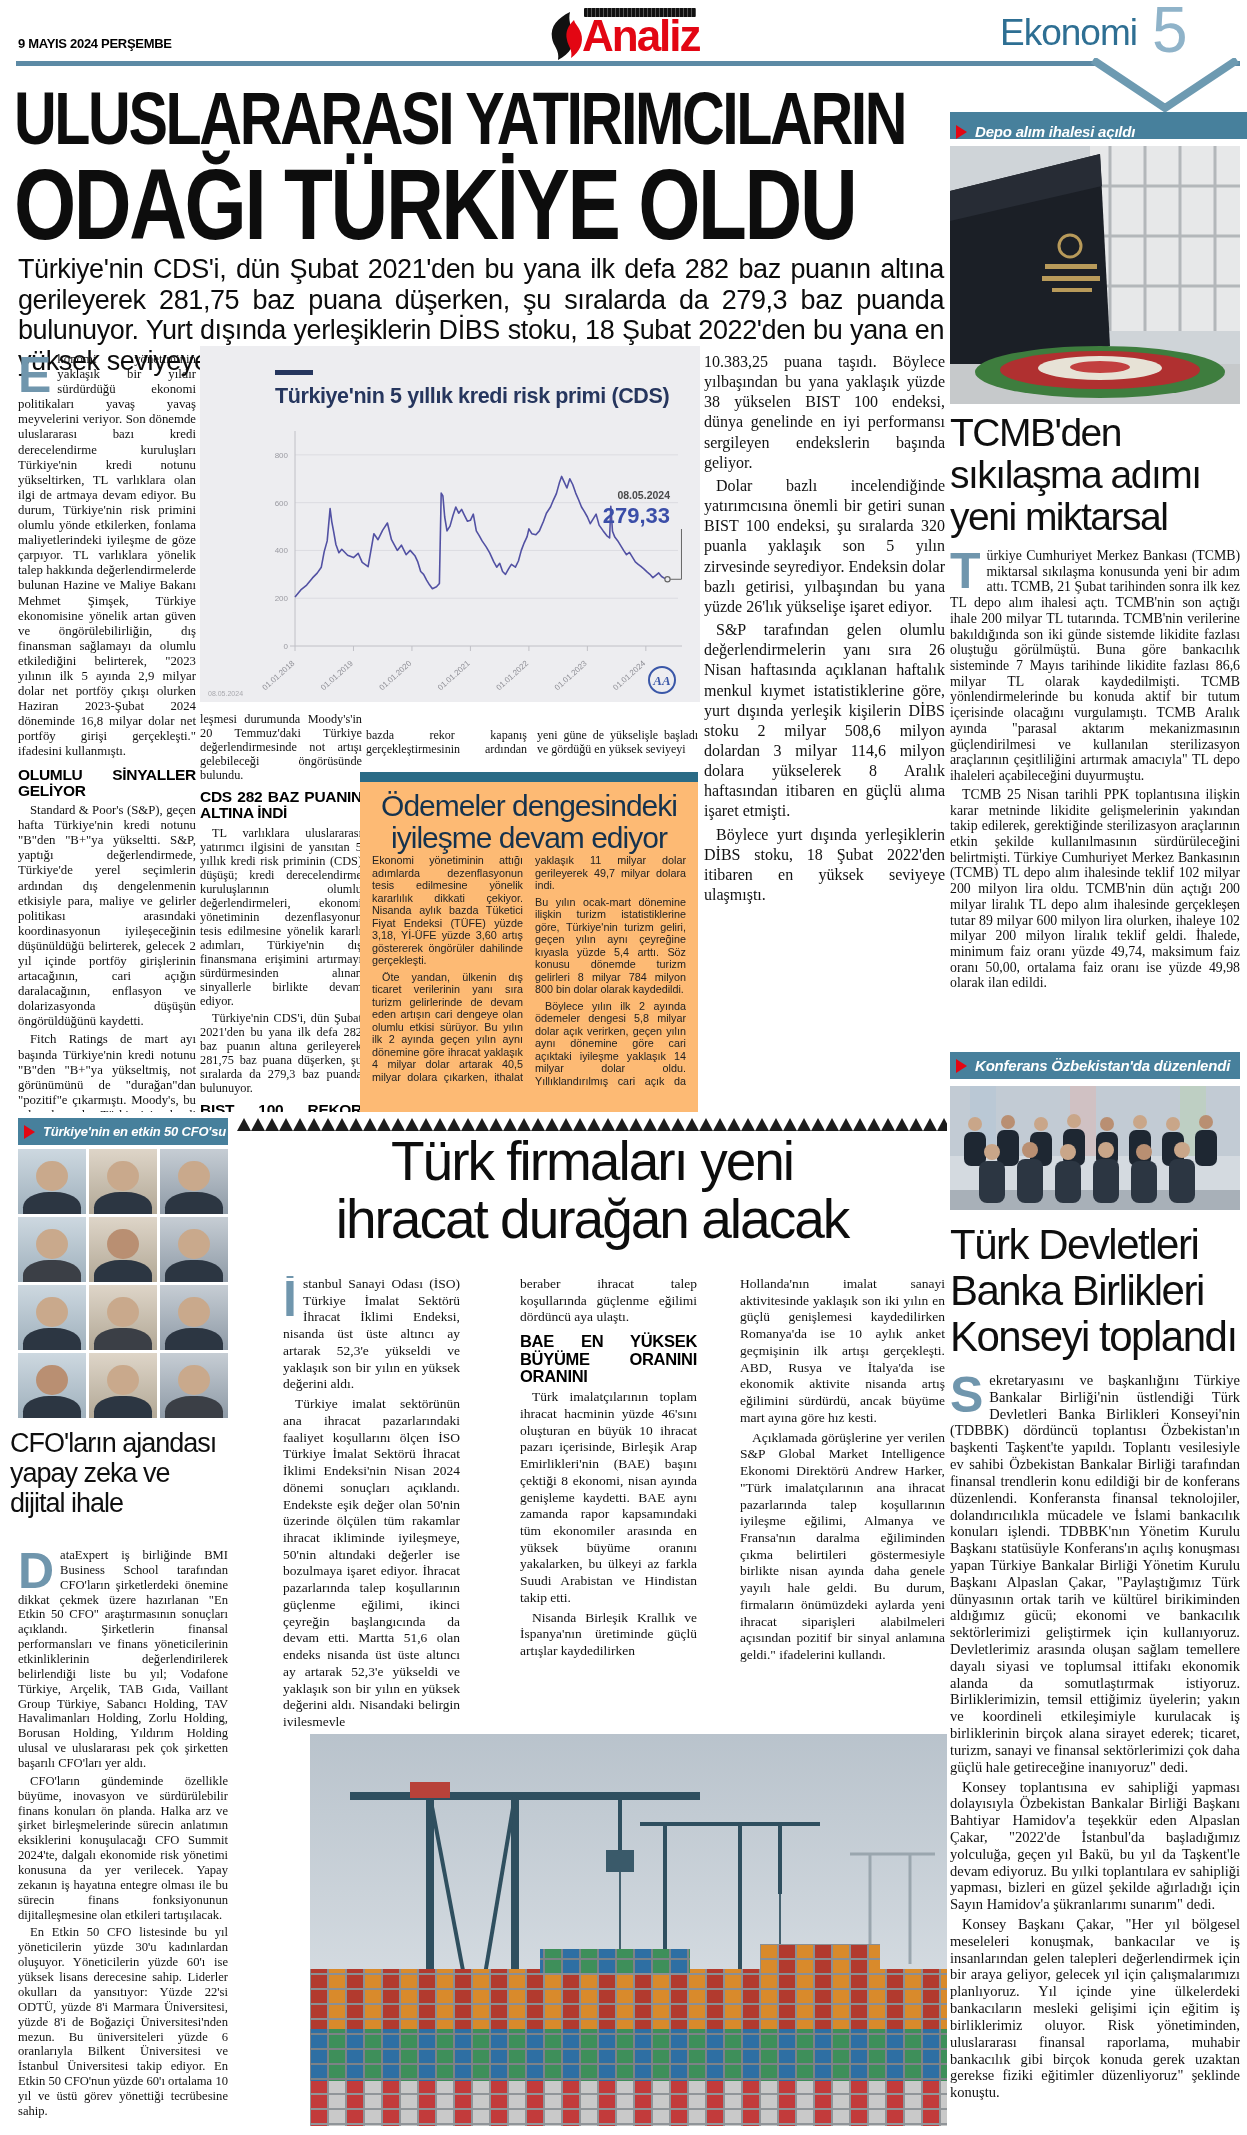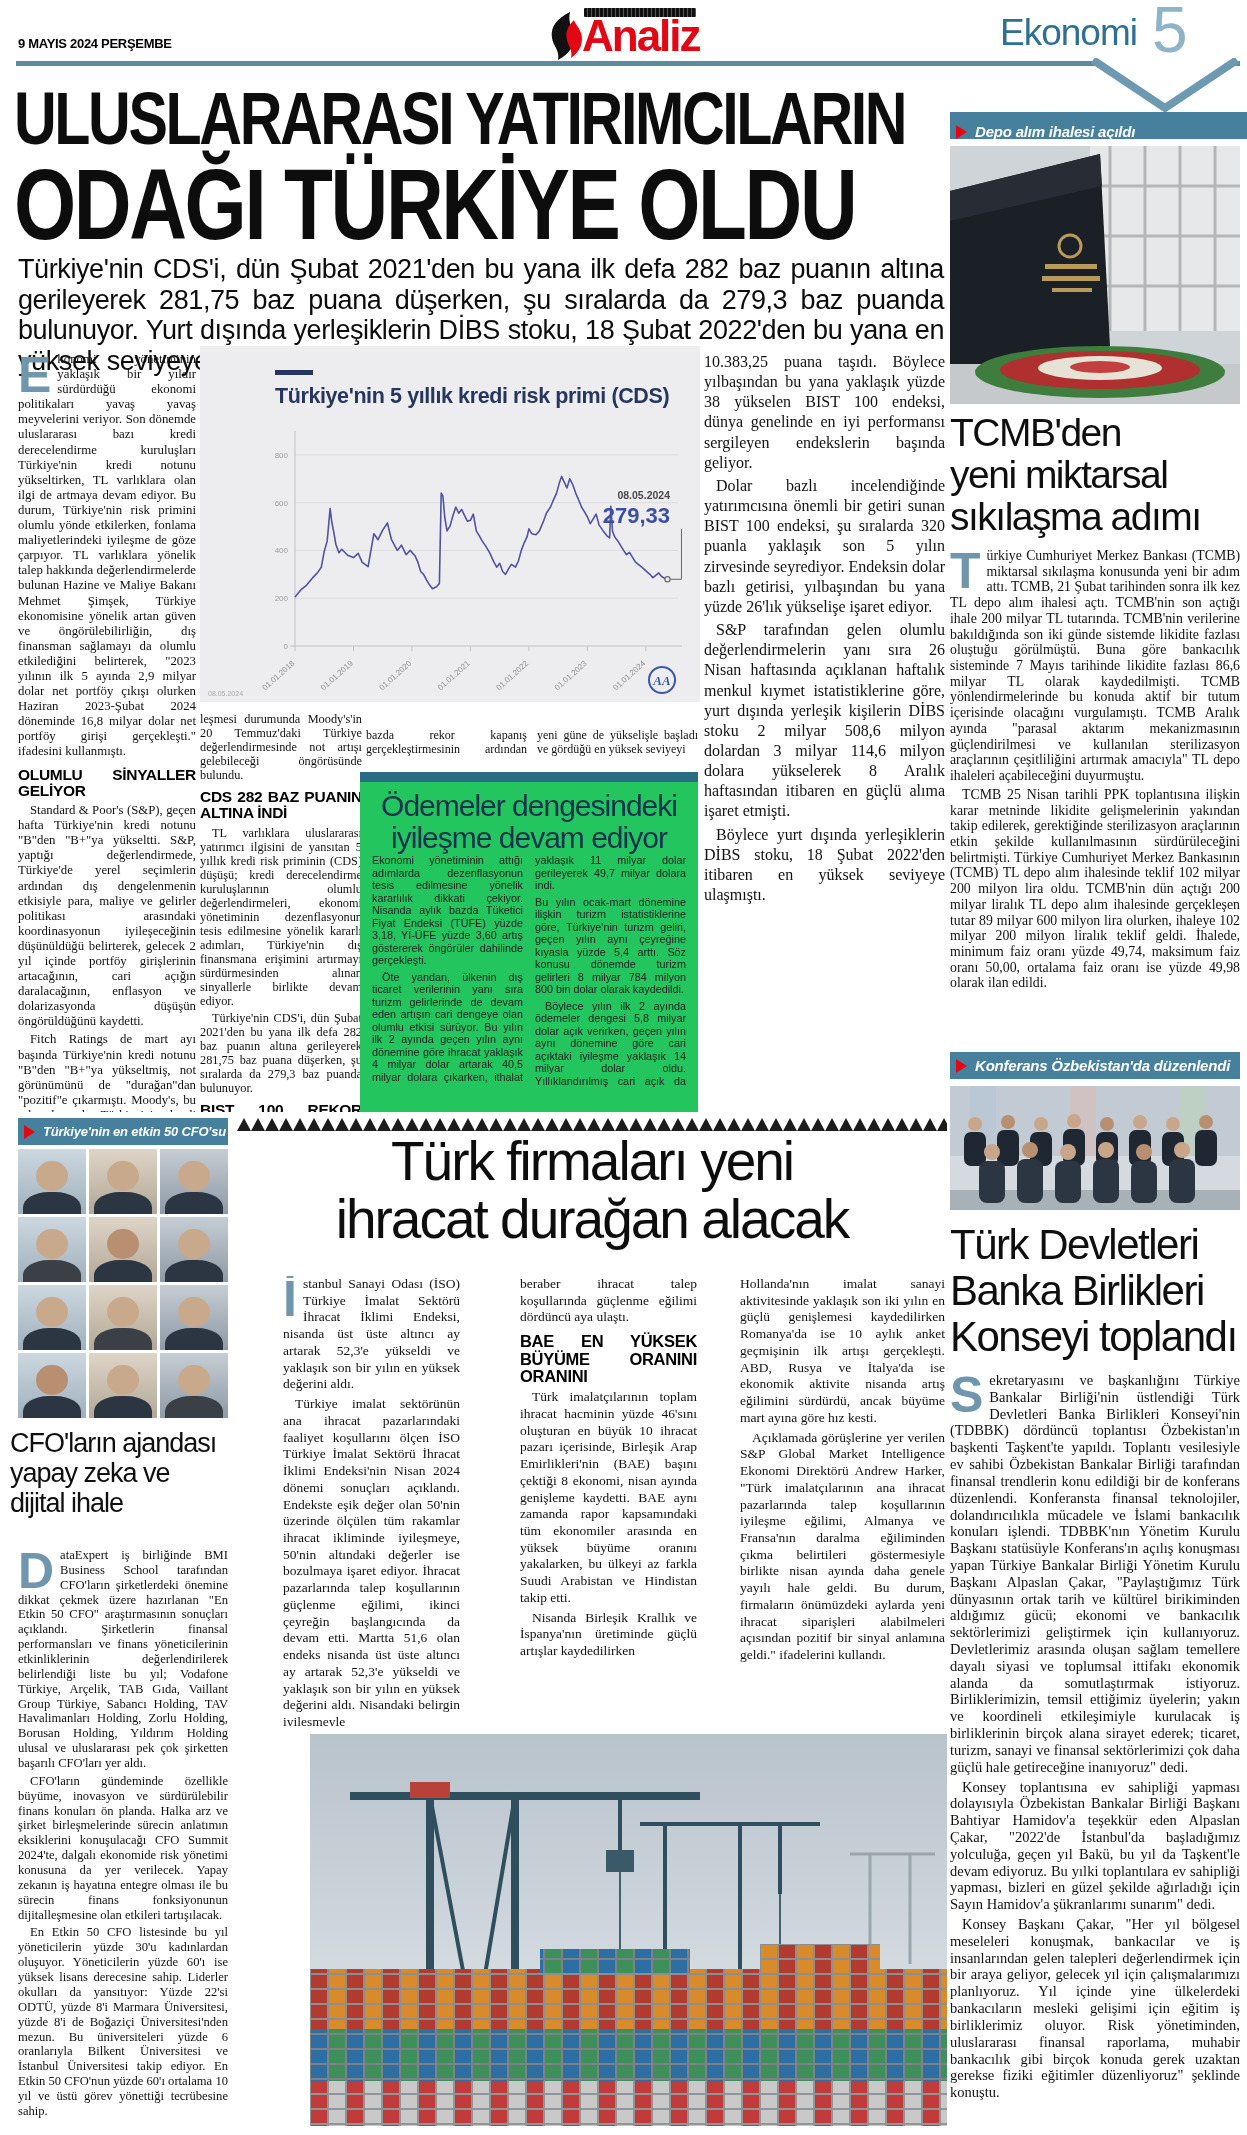--- a/index.html
+++ b/index.html
@@ -40,21 +40,21 @@
         column-count:2;column-gap:10px;}
   .col5{left:704px;top:352px;width:241px;height:612px;font-size:16px;line-height:1.26;}
 
   
   .chartbox{left:200px;top:346px;width:500px;height:356px;background:#ededf0;}
   .chart-dash{position:absolute;left:75px;top:24px;width:38px;height:5px;background:#26365e;}
   .chart-title{position:absolute;left:75px;top:40px;font:bold 21.5px/1 "Liberation Sans",sans-serif;
        color:#26365e;letter-spacing:-.4px;}
 
   
-  .obox{left:360px;top:772px;width:338px;height:340px;background:#22c55e;overflow:hidden;}
+  .obox{left:360px;top:772px;width:338px;height:340px;background:#fdba74;overflow:hidden;}
   .obox-bar{position:absolute;left:0;top:0;width:100%;height:10px;background:#2a6b86;}
   .obox-title{position:absolute;left:0;top:18px;width:100%;text-align:center;
        font:400 30px/1.08 "Liberation Sans",sans-serif;color:#14324e;letter-spacing:-1px;}
   .obox-body{position:absolute;left:12px;top:82px;width:314px;height:238px;overflow:hidden;
        font:400 10.8px/1.16 "Liberation Sans",sans-serif;color:#222;text-align:justify;
        column-count:2;column-gap:12px;}
   .obox-body p{margin:0 0 4px 0;text-indent:10px;}
   .obox-body p.ni{text-indent:0;}
 
   
@@ -248,22 +248,22 @@
     </g>
     <rect x="0" y="218" width="290" height="40" fill="#c6c9cb"></rect>
     <ellipse cx="150" cy="226" rx="125" ry="26" fill="#3e7d3e"></ellipse>
     <ellipse cx="150" cy="224" rx="100" ry="19" fill="#b03030"></ellipse>
     <ellipse cx="150" cy="222" rx="62" ry="12" fill="#e7e2d6"></ellipse>
     <ellipse cx="150" cy="221" rx="30" ry="6" fill="#c24040"></ellipse>
   </svg>
 
   <div class="abs tcmb-title">
     <div>TCMB'den</div>
+    <div>sıkılaşma adımı</div>
     <div>yeni miktarsal</div>
-    <div>sıkılaşma adımı</div>
   </div>
   <div class="abs col tcmb-body">
     <span class="dropcap">T</span>
     <p class="ni">ürkiye Cumhuriyet Merkez Bankası (TCMB) miktarsal sıkılaşma konusunda yeni bir adım attı. TCMB, 21 Şubat tarihinden sonra ilk kez TL depo alım ihalesi açtı. TCMB'nin son açtığı ihale 200 milyar TL tutarında. TCMB'nin verilerine bakıldığında son iki günde sistemde likidite fazlası oluştuğu görülmüştü. Buna göre bankacılık sisteminde 7 Mayıs tarihinde likidite fazlası 86,6 milyar TL olarak kaydedilmişti. TCMB yönlendirmelerinde bu konuda aktif bir tutum içerisinde olacağını vurgulamıştı. TCMB Aralık ayında "parasal aktarım mekanizmasının güçlendirilmesi ve kullanılan sterilizasyon araçlarının çeşitliliğini artırmak amacıyla" TL depo ihaleleri açabileceğini duyurmuştu.</p>
     <p>TCMB 25 Nisan tarihli PPK toplantısına ilişkin karar metninde likidite gelişmelerinin yakından takip edilerek, gerektiğinde sterilizasyon araçlarının etkin şekilde kullanılmasının sürdürüleceğini belirtmişti. Türkiye Cumhuriyet Merkez Bankasının (TCMB) TL depo alım ihalesinde teklif 102 milyar 200 milyon lira oldu. TCMB'nin dün açtığı 200 milyar liralık TL depo alım ihalesinde gerçekleşen tutar 89 milyar 600 milyon lira olurken, ihaleye 102 milyar 200 milyon liralık teklif geldi. İhalede, minimum faiz oranı yüzde 49,74, maksimum faiz oranı 50,00, ortalama faiz oranı ise yüzde 49,98 olarak ilan edildi.</p>
   </div>
 
   <div class="abs kicker konf-bar">
     <span class="tri"></span>
     <span class="ktext">Konferans Özbekistan'da düzenlendi</span>

